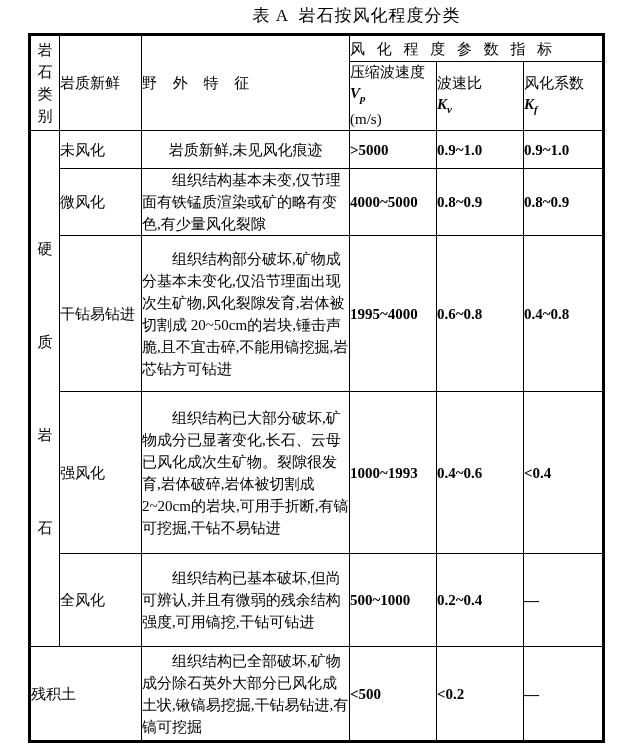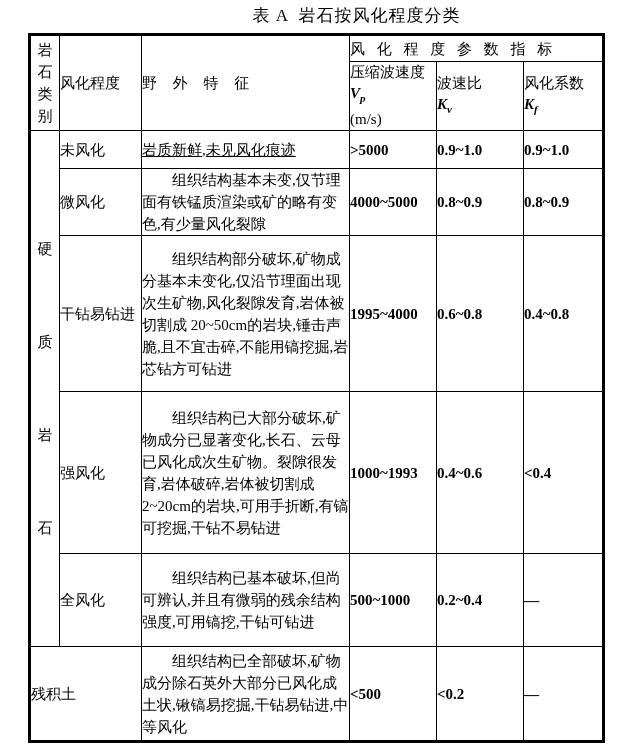--- a/index.html
+++ b/index.html
@@ -23,21 +23,21 @@
     text-align:left;
     padding:0;
     overflow:hidden;
   }
   td.feature{
     text-align:justify;
     padding:2px 4px;
     text-indent:2em;
   }
   td.feature.center{
-    text-indent:0;text-decoration:underline;
+    text-align:center;text-indent:0;
   }
   .vtext{
     width:1em;margin:0 auto;word-break:break-all;line-height:22px;
   }
   .vtext-spread{
     width:1em;margin:0 auto;word-break:break-all;line-height:93px;
   }
   .num{
     font-weight:bold;
     font-family:"Liberation Serif","DejaVu Serif",serif;
@@ -61,21 +61,21 @@
     <col style="width:87px">
       <col style="width:87px">
       <col style="width:80px">
   </colgroup>
 
   <tbody>
       <tr style="height:27px">
     <td rowspan="2">
       <div class="vtext">岩石类别</div>
     </td>
-    <td rowspan="2">风化程度</td>
+    <td rowspan="2">岩质新鲜</td>
     <td rowspan="2" class="spread">野 外 特 征</td>
     <td colspan="3" class="grouphead">风 化 程 度 参 数 指 标</td>
   </tr>
 
   <tr style="height:66px">
     <td>
       <span class="colhead-line">压缩波速度</span>
       <span class="colhead-line"><span class="sym">V</span><sub>p</sub></span>
       <span class="colhead-line">(m/s)</span>
     </td>
@@ -127,19 +127,19 @@
   <tr style="height:93px">
     <td>全风化</td>
     <td class="feature">组织结构已基本破坏,但尚可辨认,并且有微弱的残余结构强度,可用镐挖,干钻可钻进</td>
     <td class="num">500~1000</td>
     <td class="num">0.2~0.4</td>
     <td class="num">—</td>
   </tr>
 
   <tr style="height:95px">
     <td colspan="2">残积土</td>
-    <td class="feature">组织结构已全部破坏,矿物成分除石英外大部分已风化成土状,锹镐易挖掘,干钻易钻进,中等风化</td>
+    <td class="feature">组织结构已全部破坏,矿物成分除石英外大部分已风化成土状,锹镐易挖掘,干钻易钻进,有镐可挖掘</td>
     <td class="num">&lt;500</td>
     <td class="num">&lt;0.2</td>
     <td class="num">—</td>
   </tr>
 </tbody>
   </table>
 
 </body></html>

